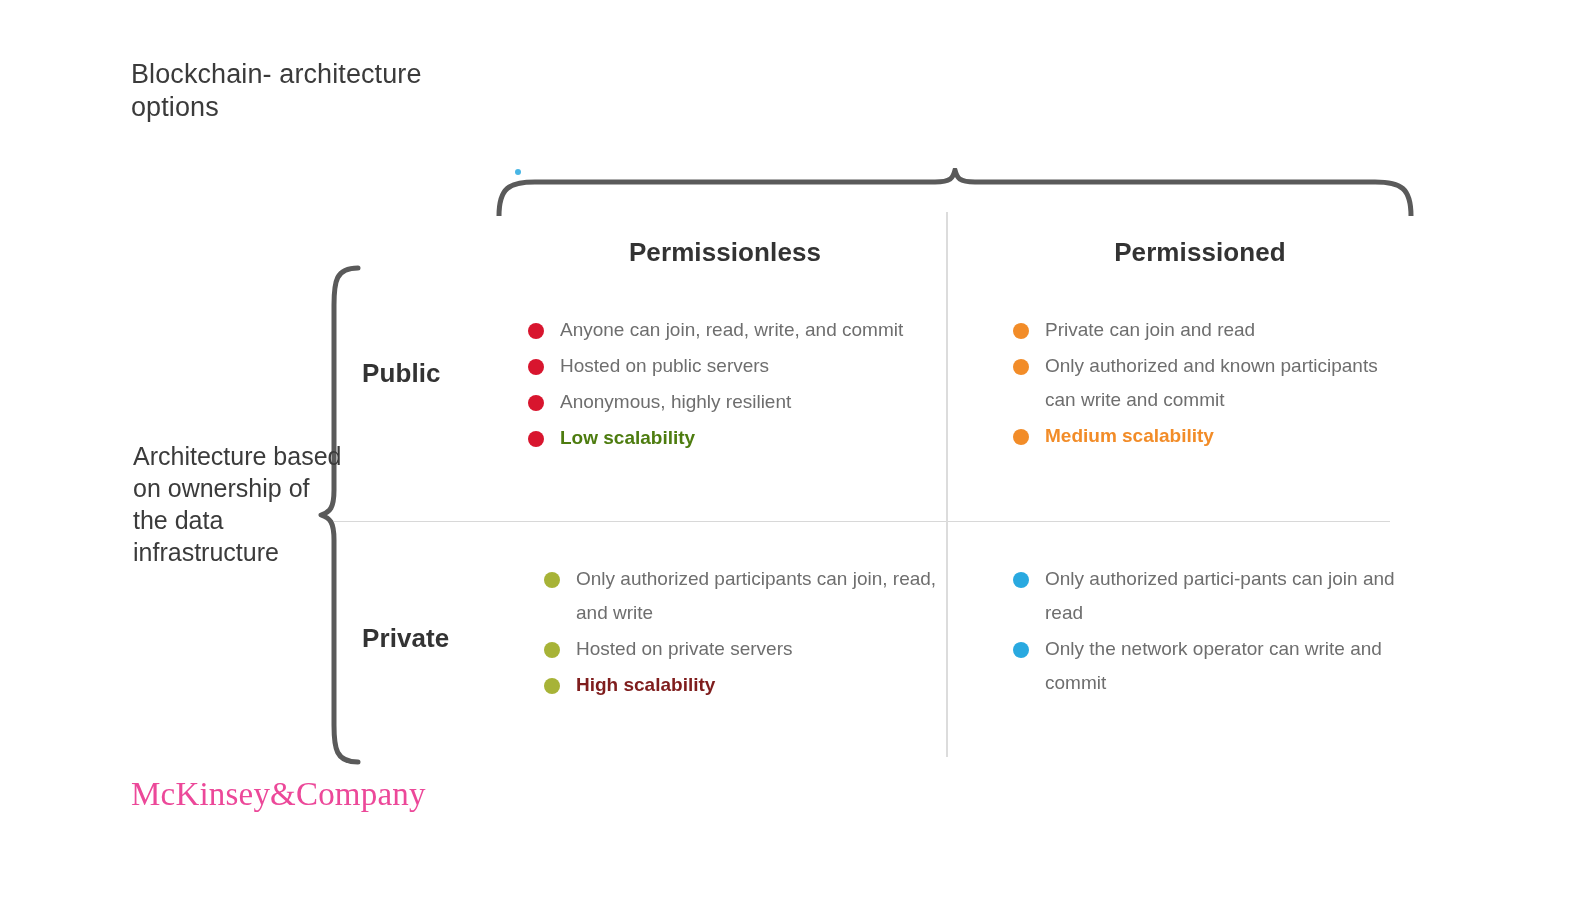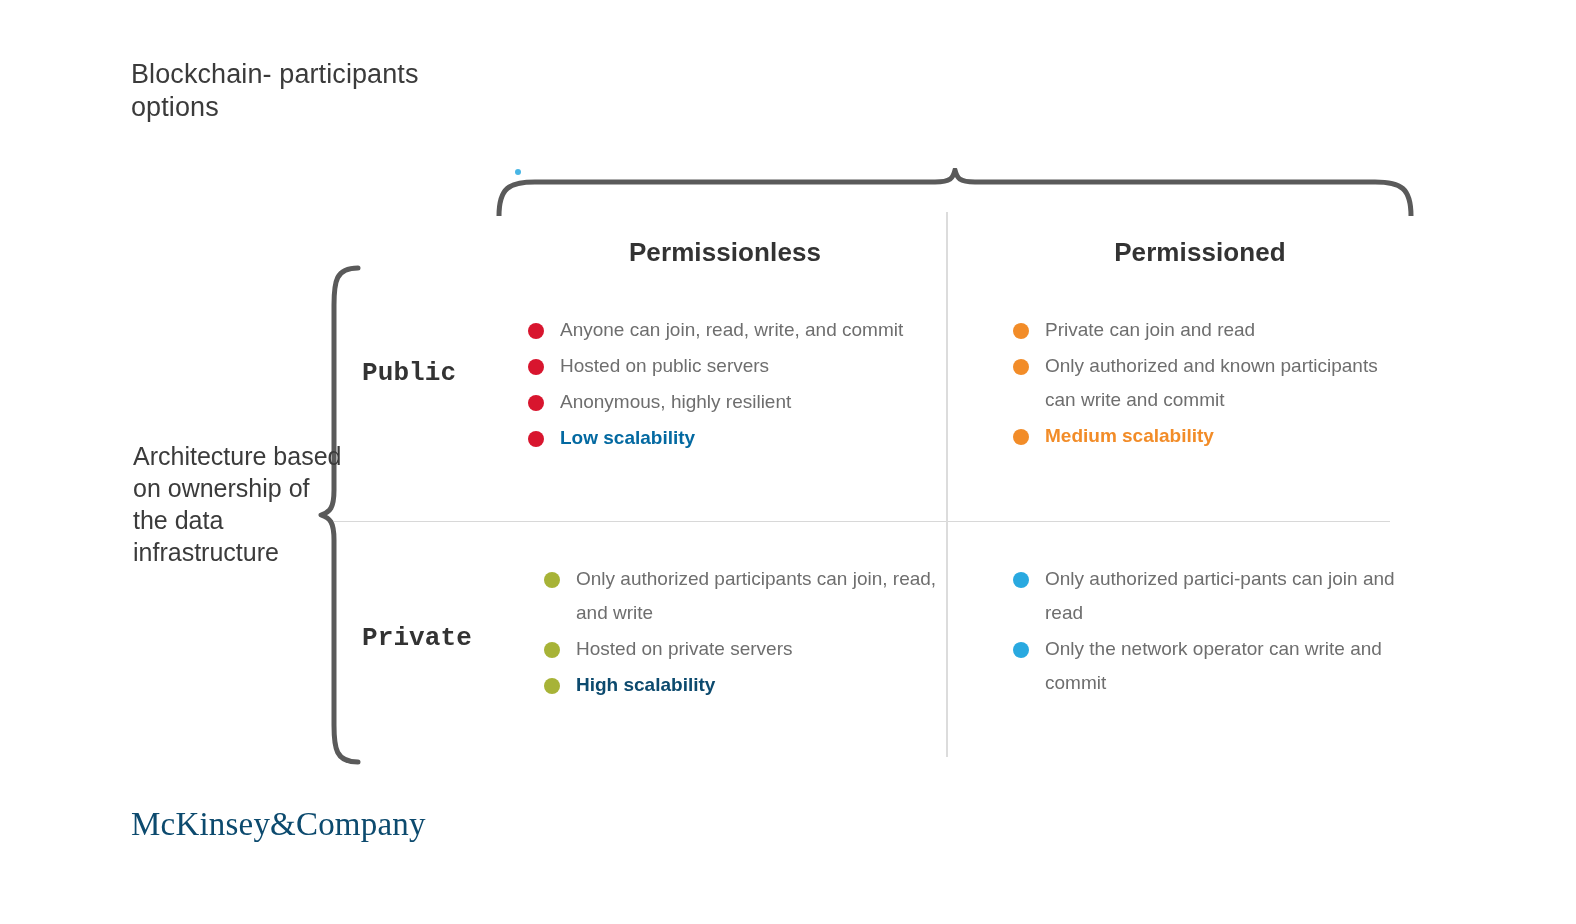--- a/index.html
+++ b/index.html
@@ -88,21 +88,20 @@
 
   
   .row-label {
     position: absolute;
     left: 362px;
     width: 140px;
     font-size: 26px;
     color: #333333;
     font-weight: 700;
     letter-spacing: 0.1px;
-    font-family: Liberation Mono, monospace;
   }
   .row-label.r0 { top: 358px; }
   .row-label.r1 { top: 623px; }
 
   
   .divider-h {
     position: absolute;
     left: 334px;
     top: 521px;
     width: 1056px;
@@ -157,34 +156,34 @@
     height: 6px;
     border-radius: 50%;
     background: #29a9e0;
     opacity: 0.85;
   }
 
   
   .logo {
     position: absolute;
     left: 131px;
-    top: 806px;
+    top: 776px;
     font-family: "Liberation Serif", serif;
     font-size: 33px;
-    color: #0c4a6e;
+    color: #ec4899;
     letter-spacing: 0.2px;
   }
 </style>
 </head>
 <body>
 
 <div id="canvas">
 
   <div class="title-left">Blockchain-
-participants options</div>
+architecture options</div>
 
   <div class="brace-top">
     <svg width="920" height="48" viewBox="0 0 920 48" xmlns="http://www.w3.org/2000/svg" aria-hidden="true">
       <path d="M4,48 C4,20 14,14 40,14 L440,14 C456,14 458,10 460,2 C462,10 464,14 480,14 L880,14 C906,14 916,20 916,48" fill="none" stroke="#5a5a5a" stroke-width="5" stroke-linecap="round" stroke-linejoin="round"></path>
     </svg>
   </div>
 
   <div class="artifact-dot"></div>
 
   <div class="brace-left">
@@ -201,31 +200,31 @@
   <div class="row-label r0">Public</div>
   <div class="row-label r1">Private</div>
 
   <div class="divider-h"></div>
   <div class="divider-v"></div>
 
   <div class="cell q-public-less">
       <div class="bullet-row"><span class="dot" style="background: rgb(216, 21, 46);"></span><span>Anyone can join, read, write, and commit</span></div>
       <div class="bullet-row"><span class="dot" style="background: rgb(216, 21, 46);"></span><span>Hosted on public servers</span></div>
       <div class="bullet-row"><span class="dot" style="background: rgb(216, 21, 46);"></span><span>Anonymous, highly resilient</span></div>
-      <div class="bullet-row highlight"><span class="dot" style="background: rgb(216, 21, 46);"></span><span style="color: #0369a1;">Low scalability</span></div>
+      <div class="bullet-row highlight"><span class="dot" style="background: rgb(216, 21, 46);"></span><span style="color: #4d7c0f;">Low scalability</span></div>
     </div>
   <div class="cell q-public-ed">
       <div class="bullet-row"><span class="dot" style="background: rgb(242, 140, 40);"></span><span>Private can join and read</span></div>
       <div class="bullet-row"><span class="dot" style="background: rgb(242, 140, 40);"></span><span>Only authorized and known participants can write and commit</span></div>
       <div class="bullet-row highlight"><span class="dot" style="background: rgb(242, 140, 40);"></span><span style="color: rgb(242, 140, 40);">Medium scalability</span></div>
     </div>
   <div class="cell q-private-less">
       <div class="bullet-row"><span class="dot" style="background: rgb(167, 179, 55);"></span><span>Only authorized participants can join, read, and write</span></div>
       <div class="bullet-row"><span class="dot" style="background: rgb(167, 179, 55);"></span><span>Hosted on private servers</span></div>
-      <div class="bullet-row highlight"><span class="dot" style="background: rgb(167, 179, 55);"></span><span style="color: #0c4a6e;">High scalability</span></div>
+      <div class="bullet-row highlight"><span class="dot" style="background: rgb(167, 179, 55);"></span><span style="color: #7f1d1d;">High scalability</span></div>
     </div>
   <div class="cell q-private-ed">
       <div class="bullet-row"><span class="dot" style="background: rgb(41, 169, 224);"></span><span>Only authorized partici-pants can join and read</span></div>
       <div class="bullet-row"><span class="dot" style="background: rgb(41, 169, 224);"></span><span>Only the network operator can write and commit</span></div>
     </div>
 
   <div class="logo">McKinsey&amp;Company</div>
 
 </div>
 

